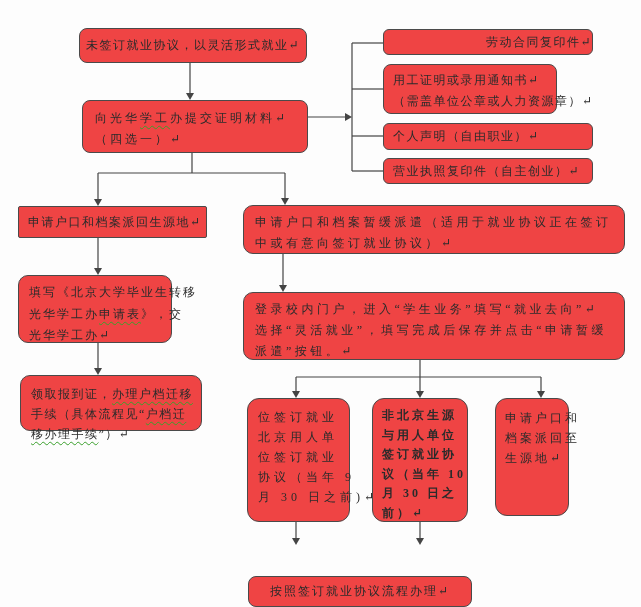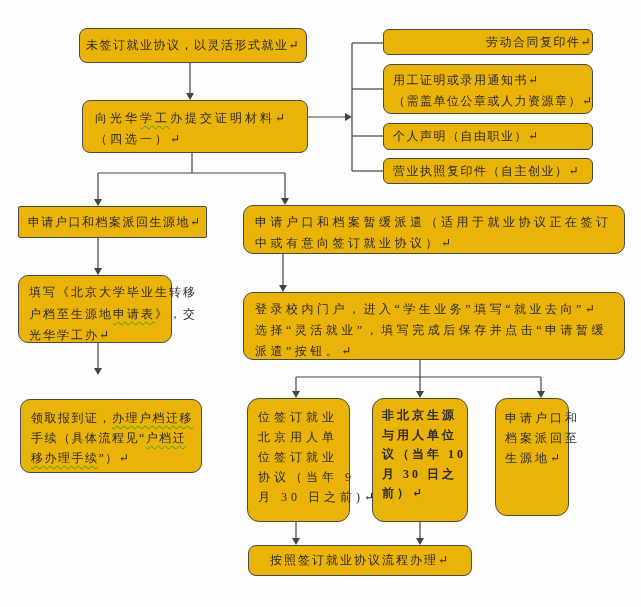--- a/index.html
+++ b/index.html
@@ -6,49 +6,49 @@
   body{
     width:641px;height:607px;position:relative;
     background:#fdfdfd;
     font-family:"Liberation Serif","DejaVu Serif",serif;
     color:#2b2b2b;
   }
   #canvas{position:absolute;left:0;top:0;width:641px;height:607px;}
   svg.wires{position:absolute;left:0;top:0;z-index:1;pointer-events:none;}
   .box{
     position:absolute;z-index:2;box-sizing:border-box;
-    border:1px solid #4a4a4a;background:#eab308;
+    border:1px solid #4a4a4a;background:#ef4444;
     font-size:12px;
   }
   .line{white-space:nowrap;}
   .flexc{display:flex;align-items:center;justify-content:center;}
   .flexl{display:flex;align-items:center;justify-content:flex-start;}
   .wavy{
     text-decoration-line:underline;
     text-decoration-style:wavy;
     text-decoration-color:#3aa02c;
     text-decoration-thickness:1px;
     text-underline-offset:3px;
   }
   
   .n-a {left:79px; top:28px; width:228px;height:35px;border-radius:8px; letter-spacing:1.5px;}
   .n-b {left:82px; top:100px;width:226px;height:53px;border-radius:8px; padding:7px 12px 0;line-height:21px;letter-spacing:3px;}
   .n-r1{left:383px;top:29px; width:210px;height:26px;border-radius:6px; padding-left:9px;letter-spacing:1.5px;justify-content:flex-end;}
-  .n-r2{left:383px;top:64px; width:210px;height:50px;border-radius:8px; padding:5px 9px 0;line-height:21px;letter-spacing:1.5px;}
+  .n-r2{left:383px;top:64px; width:174px;height:50px;border-radius:8px; padding:5px 9px 0;line-height:21px;letter-spacing:1.5px;}
   .n-r3{left:383px;top:123px;width:210px;height:27px;border-radius:6px; padding-left:9px;letter-spacing:1.5px;}
   .n-r4{left:383px;top:158px;width:210px;height:26px;border-radius:6px; padding-left:9px;letter-spacing:1.5px;}
   .n-c {left:18px; top:206px;width:189px;height:32px;border-radius:2px;padding-left:9px;letter-spacing:1.5px;}
   .n-f {left:243px;top:205px;width:382px;height:49px;border-radius:10px;padding:6px 11px 0;line-height:21px;letter-spacing:3.5px;}
   .n-d {left:18px; top:275px;width:154px;height:68px;border-radius:10px;padding:6px 10px 0;line-height:21.5px;letter-spacing:2px;}
   .n-g {left:243px;top:292px;width:382px;height:68px;border-radius:10px;padding:6px 11px 0;line-height:21px;letter-spacing:3.5px;}
-  .n-e {left:20px; top:375px;width:182px;height:74px;border-radius:10px;padding:8px 10px 0;line-height:20px;letter-spacing:1.5px;margin-top:24px;}
+  .n-e {left:20px; top:375px;width:182px;height:56px;border-radius:10px;padding:8px 10px 0;line-height:20px;letter-spacing:1.5px;}
   .n-h {left:247px;top:398px;width:103px;height:124px;border-radius:12px;padding:8px 0 0 10px;line-height:20px;letter-spacing:4px;}
   .n-i {left:372px;top:398px;width:96px; height:124px;border-radius:12px;padding:7px 0 0 9px;line-height:19.5px;letter-spacing:3px;font-weight:bold;}
   .n-j {left:495px;top:398px;width:74px; height:118px;border-radius:12px;padding:9px 0 0 9px;line-height:20px;letter-spacing:3px;}
-  .n-k {left:248px;top:545px;width:224px;height:31px;border-radius:8px; letter-spacing:2px;}
+  .n-k {left:248px;top:576px;width:224px;height:31px;border-radius:8px; letter-spacing:2px;}
   .wire{stroke:#444;stroke-width:1.2;fill:none;}
   .head{fill:#444;stroke:none;}
 </style>
 </head>
 <body>
 
 <div id="canvas">
 
   <svg class="wires" width="641" height="607" viewBox="0 0 641 607">
 
@@ -143,21 +143,21 @@
     <div class="line">申请户口和档案派回生源地↵</div>
   </div>
 
   <div class="box n-f">
     <div class="line">申请户口和档案暂缓派遣（适用于就业协议正在签订</div>
     <div class="line">中或有意向签订就业协议）↵</div>
   </div>
 
   <div class="box n-d">
     <div class="line">填写《北京大学毕业生转移</div>
-    <div class="line"><span>户档至生源地</span><span class="wavy">申请表</span><span>》，交</span></div>
+    <div class="line"><span>光华学工办</span><span class="wavy">申请表</span><span>》，交</span></div>
     <div class="line">光华学工办↵</div>
   </div>
 
   <div class="box n-g">
     <div class="line">登录校内门户，进入“学生业务”填写“就业去向”↵</div>
     <div class="line">选择“灵活就业”，填写完成后保存并点击“申请暂缓</div>
     <div class="line">派遣”按钮。↵</div>
   </div>
 
   <div class="box n-e">
@@ -170,20 +170,21 @@
     <div class="line">位签订就业</div>
     <div class="line">北京用人单</div>
     <div class="line">位签订就业</div>
     <div class="line">协议（当年 9</div>
     <div class="line">月 30 日之前)↵</div>
   </div>
 
   <div class="box n-i">
     <div class="line">非北京生源</div>
     <div class="line">与用人单位</div>
+    <div class="line">签订就业协</div>
     <div class="line">议（当年 10</div>
     <div class="line">月 30 日之</div>
     <div class="line">前）↵</div>
   </div>
 
   <div class="box n-j">
     <div class="line">申请户口和</div>
     <div class="line">档案派回至</div>
     <div class="line">生源地↵</div>
   </div>

